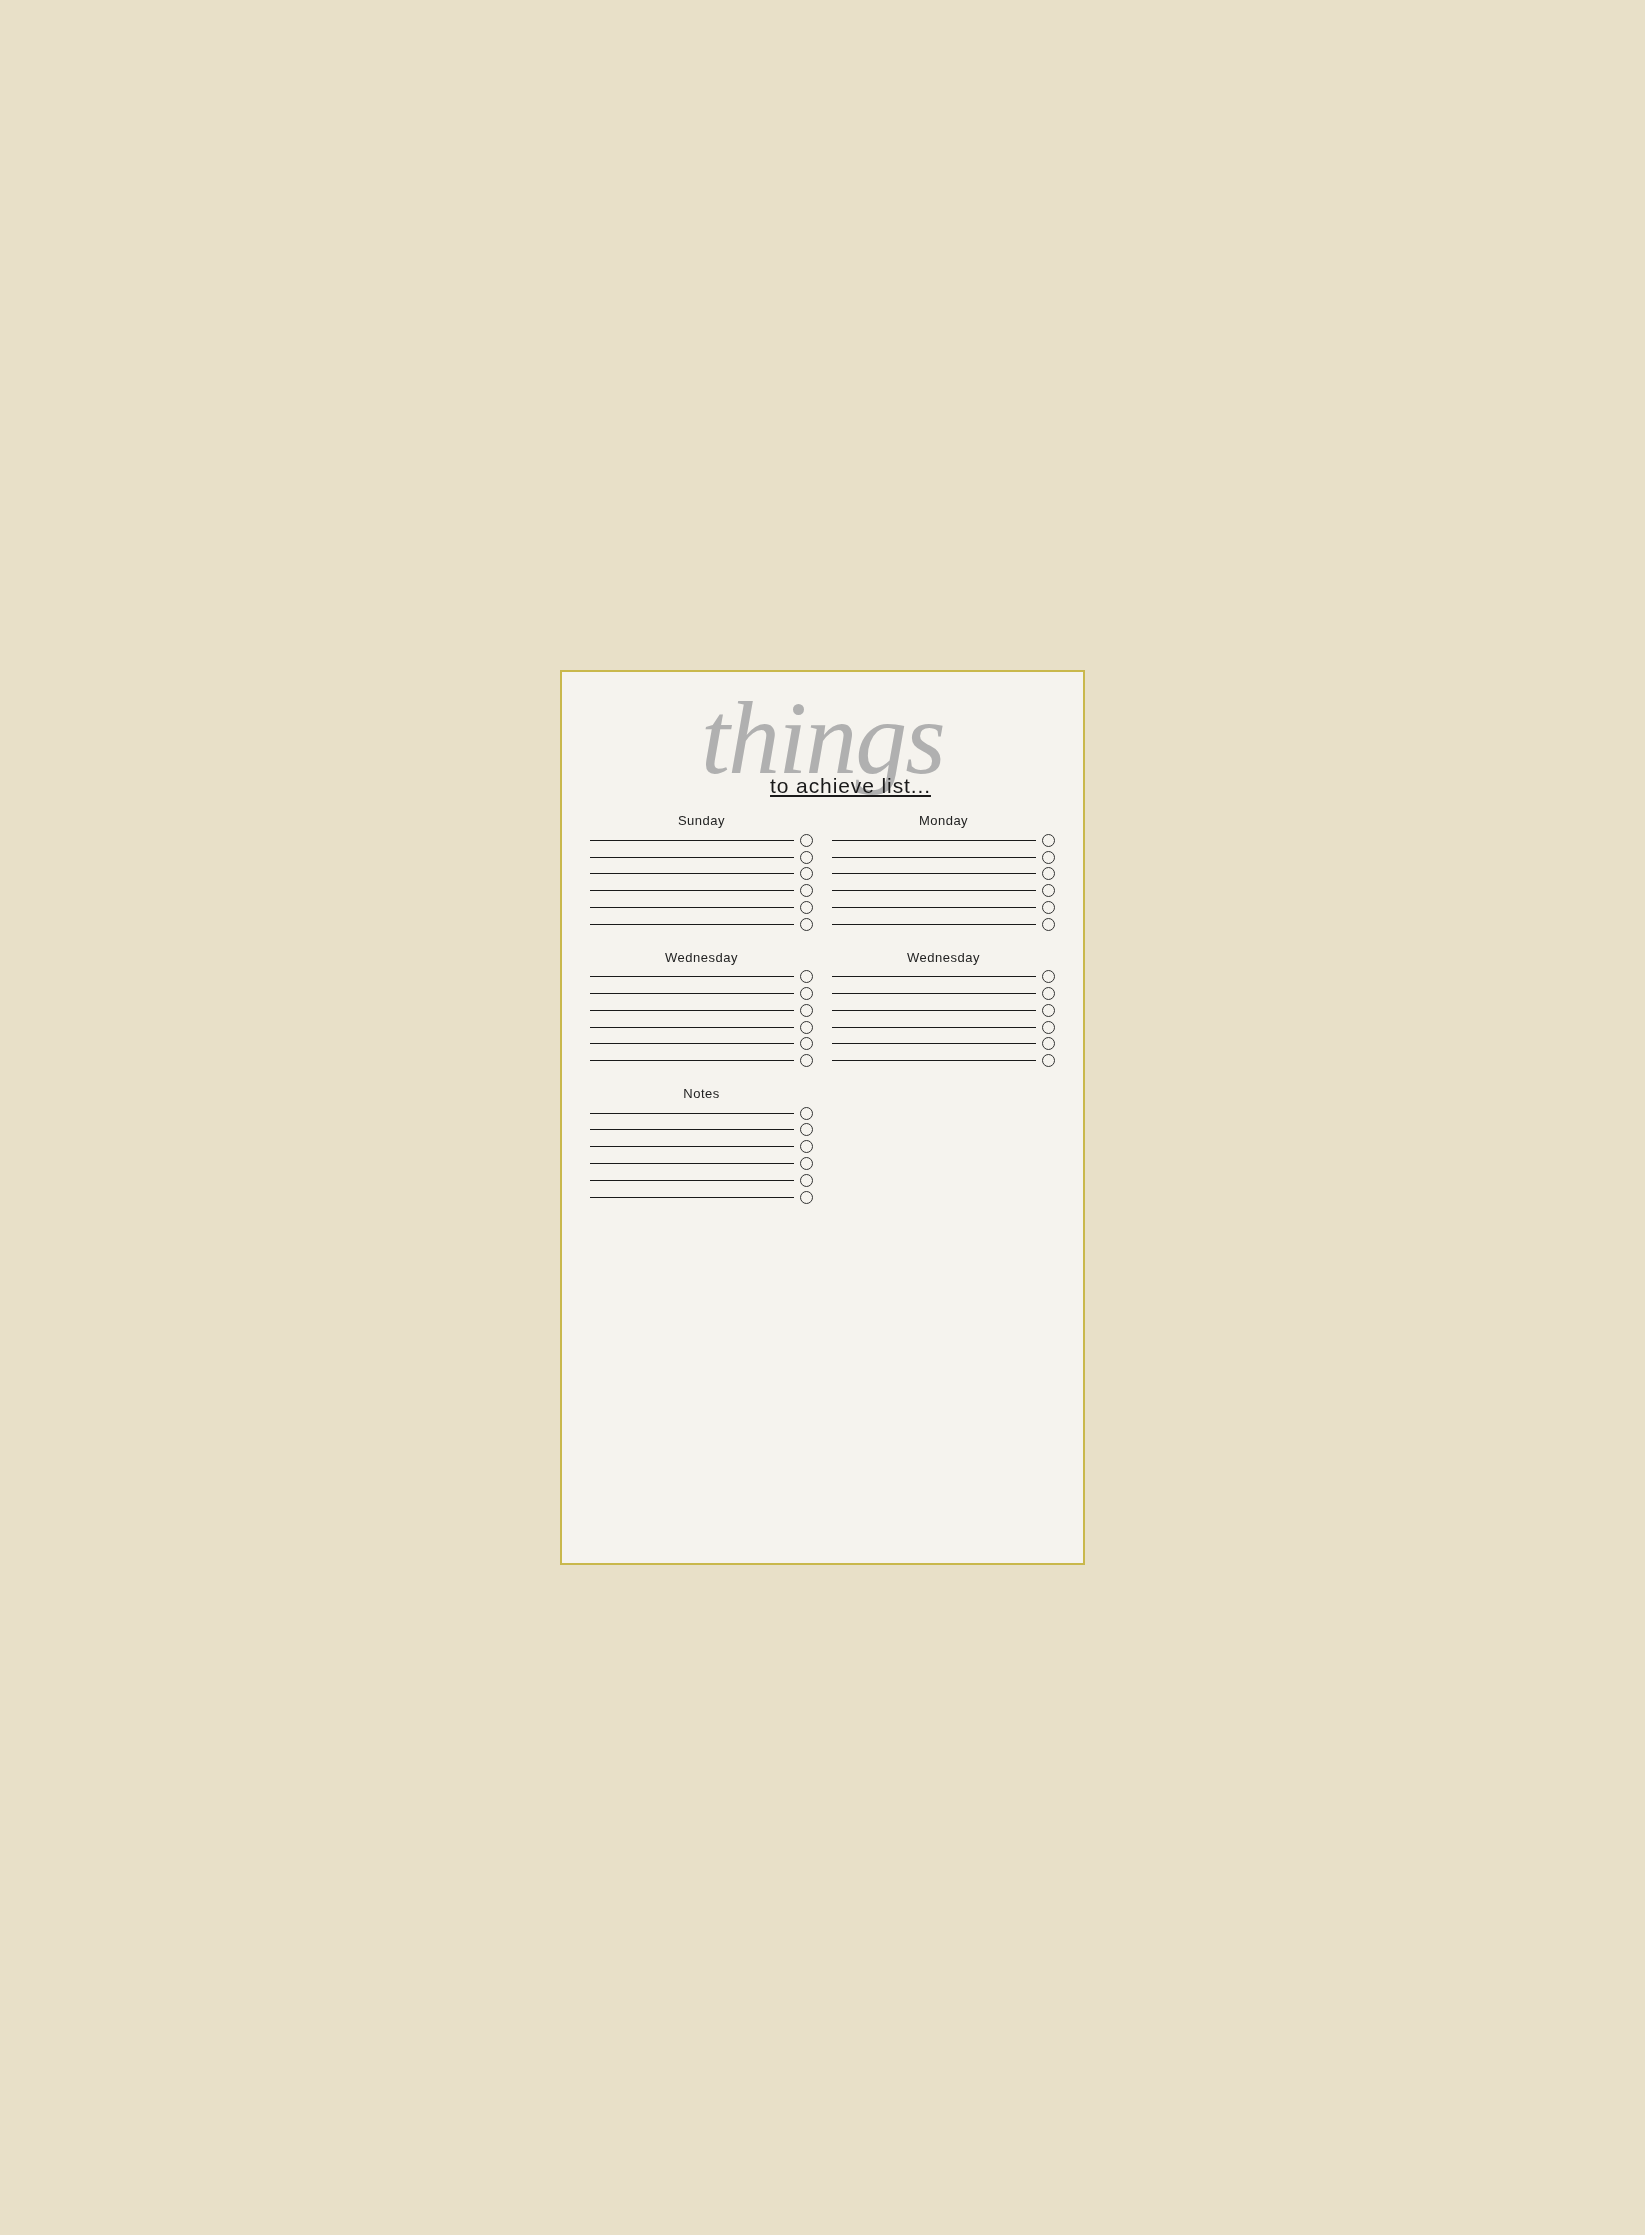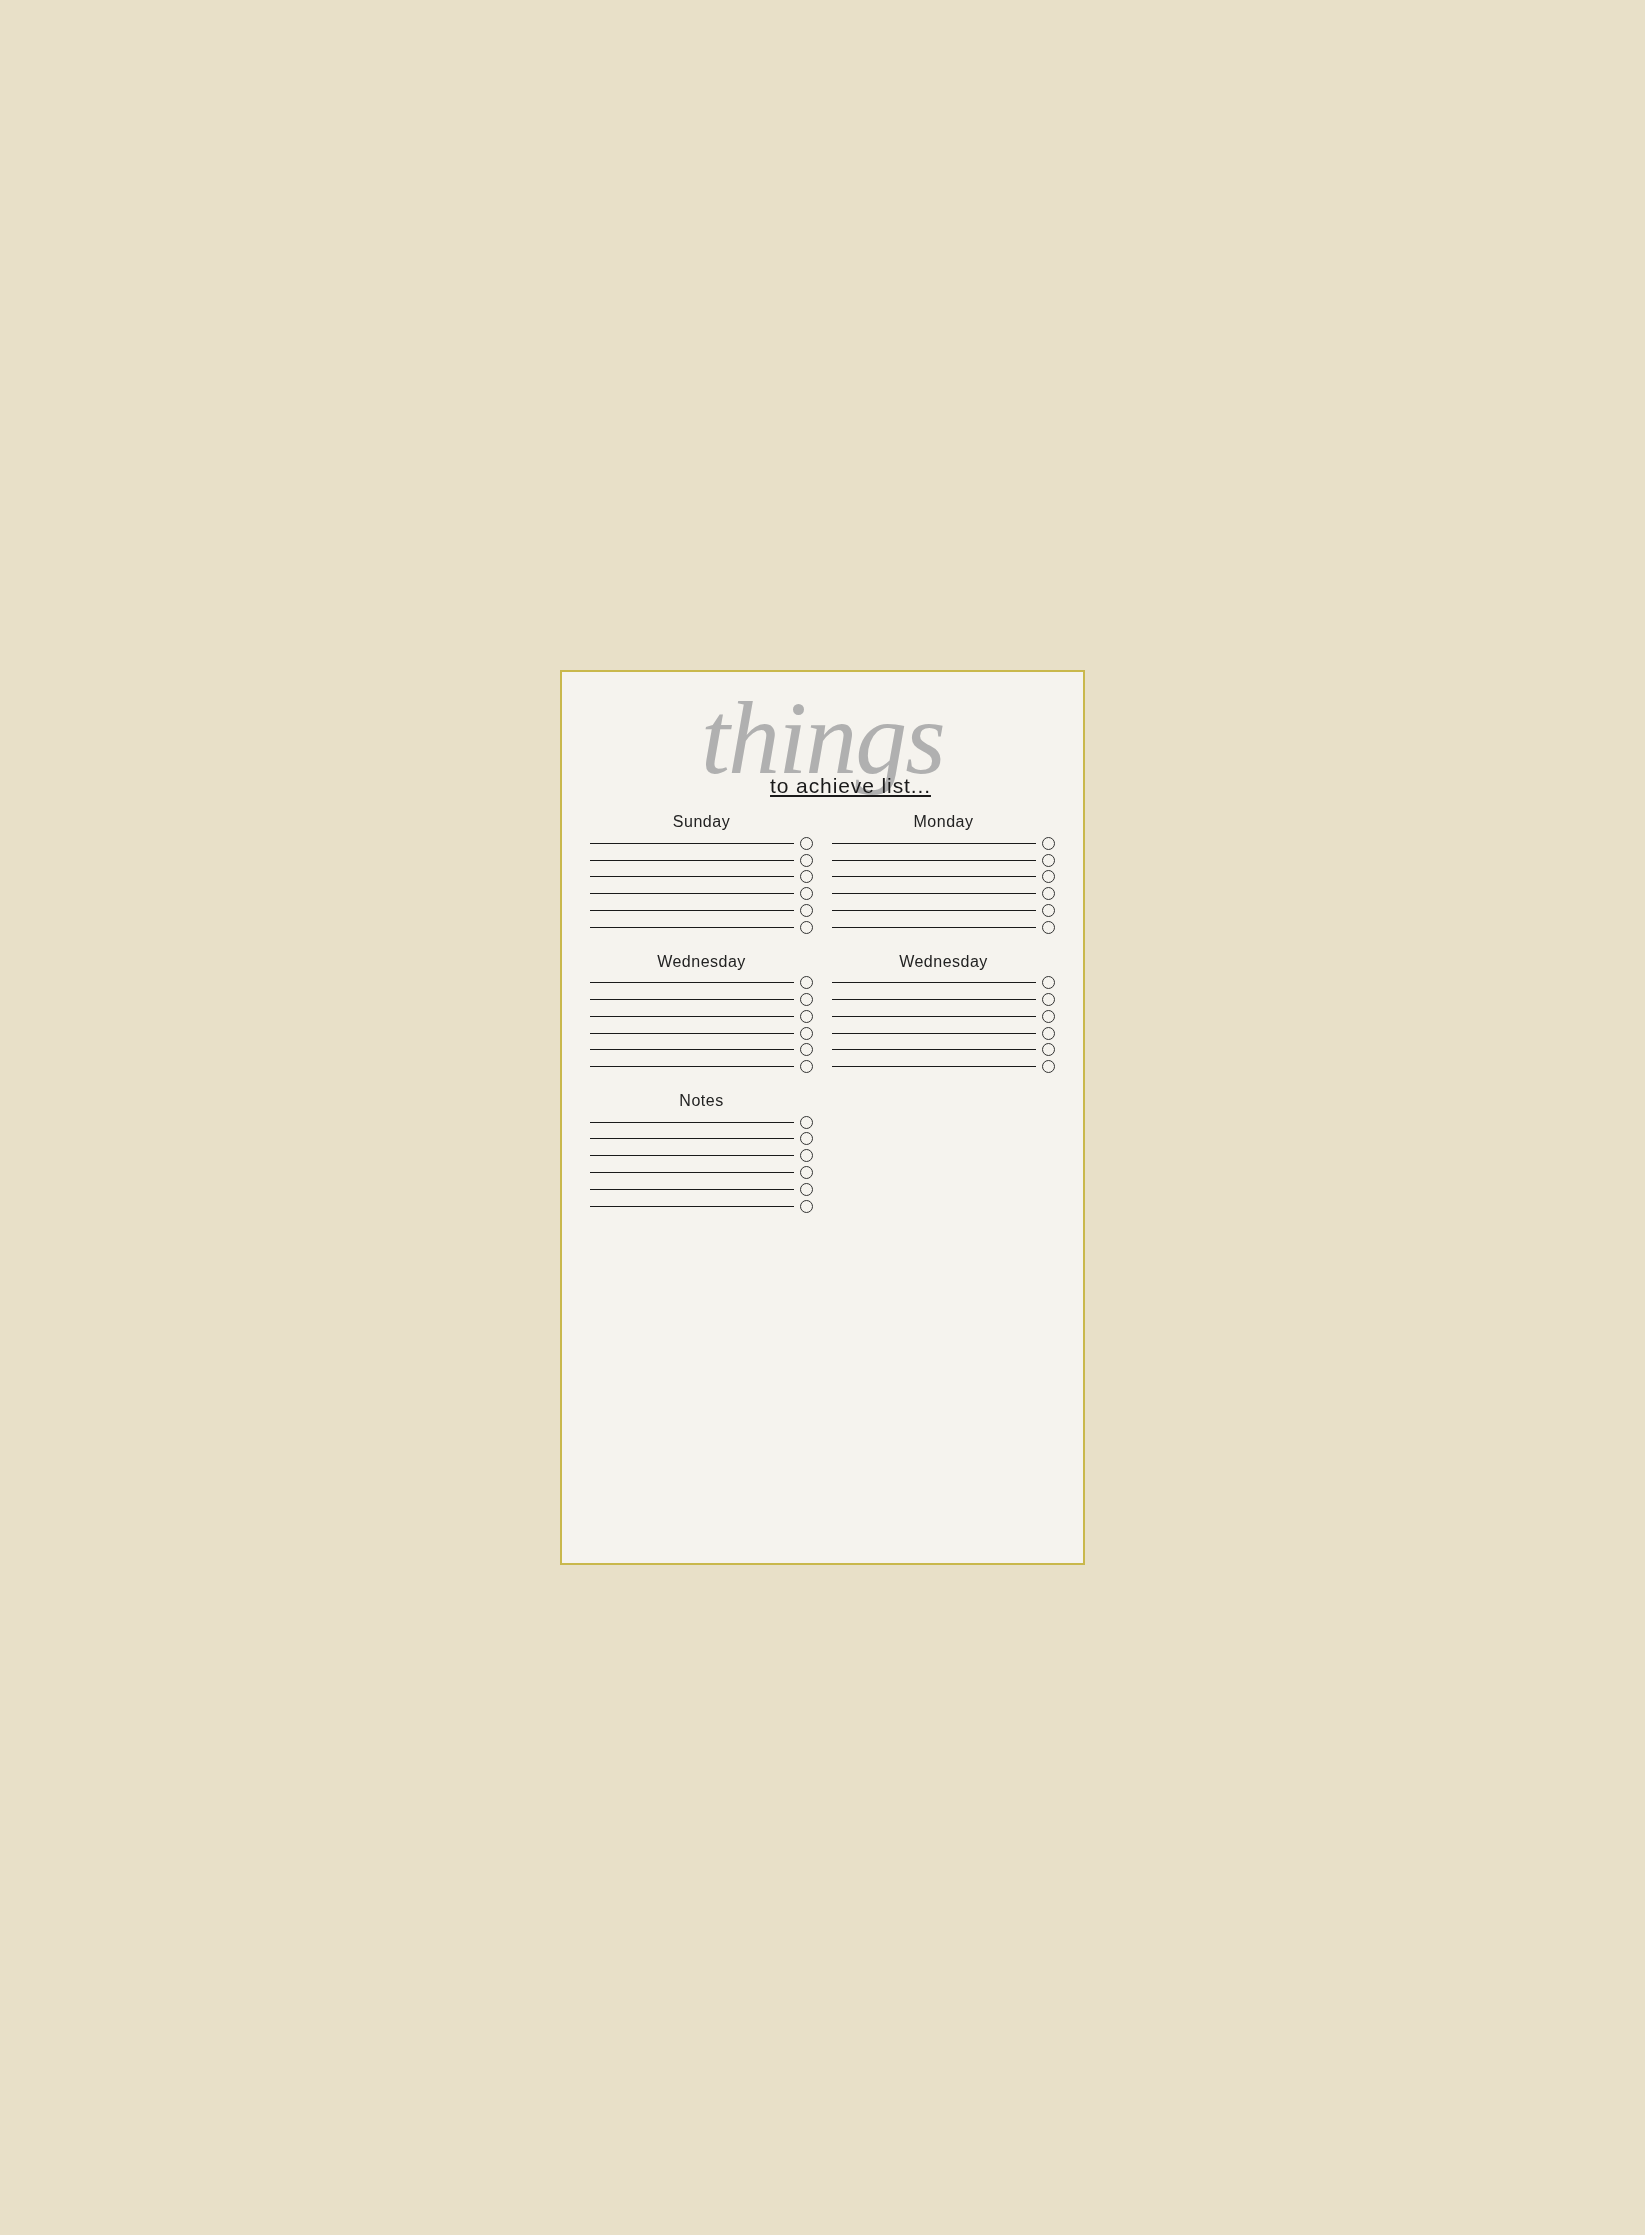--- a/index.html
+++ b/index.html
@@ -56,21 +56,21 @@
       grid-template-columns: 1fr 1fr;
       gap: 0 19px;
     }
 
     .day-section {
       margin-bottom: 15px;
     }
 
     .day-label {
       text-align: center;
-      font-size: 16px;
+      font-size: 13px;
       color: #222;
       font-family: Arial, sans-serif;
       font-weight: 400;
       margin-bottom: 5.6px;
       letter-spacing: 0.5px;
     }
 
     .task-row {
       display: flex;
       align-items: center;

